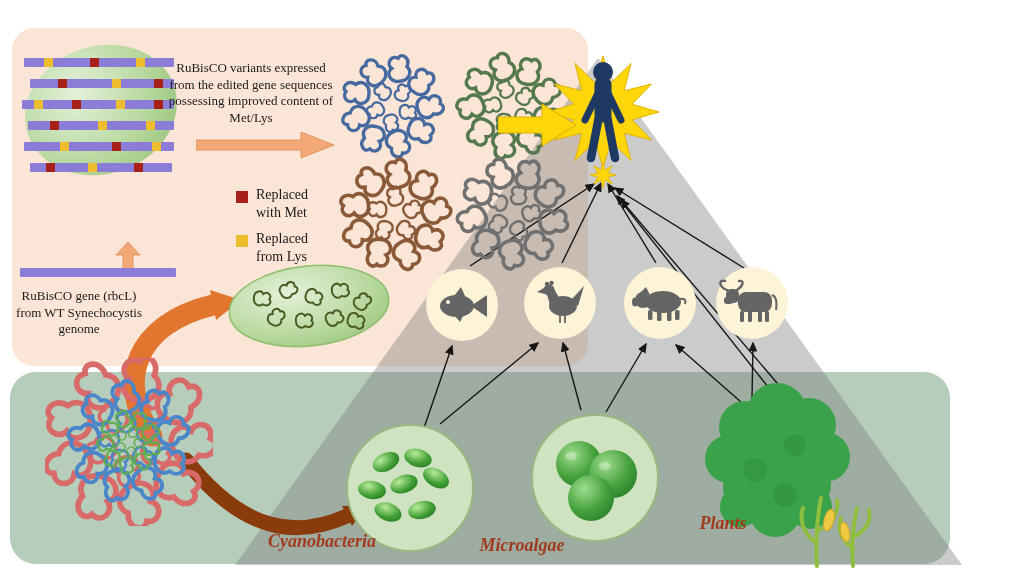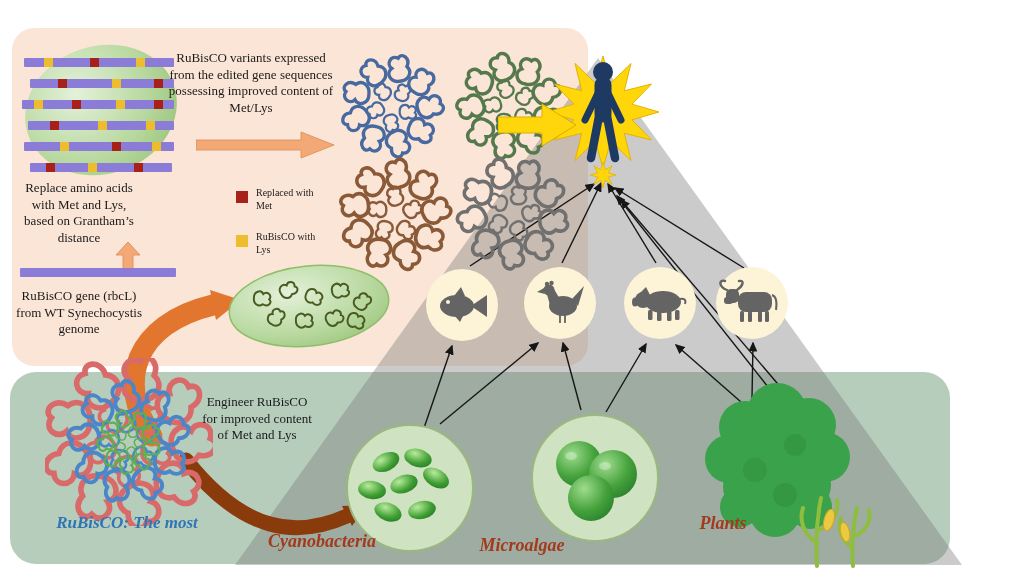--- a/index.html
+++ b/index.html
@@ -23,21 +23,21 @@
   .txt{text-align:center;line-height:1.28;font-size:13px;}
   .cell{left:24px;top:46px;width:154px;height:128px;border-radius:50%;
         background:radial-gradient(circle at 38% 32%, #e4f1da, #b7d89e 55%, #8cbb6a);
         transform:rotate(-18deg);}
   .bar{position:absolute;height:9px;background:var(--purple);border-radius:1px;}
   .seg{position:absolute;top:0;width:9px;height:9px;}
   .seg.met{background:var(--met-red);}
   .seg.lys{background:var(--lys-yellow);}
   .legend-item{position:absolute;left:0;width:110px;}
   .legend-sq{position:absolute;left:0;top:5px;width:12px;height:12px;}
-  .legend-lb{position:absolute;left:20px;top:0;width:64px;font-size:10px;line-height:1.3;text-align:left;}
+  .legend-lb{position:absolute;left:20px;top:0;width:64px;font-size:14px;line-height:1.3;text-align:left;}
   .caption{font-size:17px;font-weight:bold;font-style:italic;color:var(--title-blue);text-align:center;line-height:1.25;}
   .prod-label{font-size:18px;font-weight:bold;font-style:italic;color:var(--label-red);text-align:center;}
   svg{display:block;}
 </style>
 </head>
 <body>
 
 <div id="canvas">
 
   <svg width="0" height="0" style="position:absolute" aria-hidden="true">
@@ -112,40 +112,39 @@
         <span class="seg met" style="left:88px"></span>
         <span class="seg lys" style="left:128px"></span>
     </div>
     <div class="bar" style="left:30px;top:163px;width:142px">
       <span class="seg met" style="left:16px"></span>
         <span class="seg lys" style="left:58px"></span>
         <span class="seg met" style="left:104px"></span>
     </div>
   </div>
 
-  <div class="abs txt z4" style="left:16px;top:180px;width:126px">Replace amino acids with Met and Lys, based on Grantham’s distance</div>
   <svg class="abs z4" style="left:114px;top:242px" width="28" height="28" viewBox="0 0 28 28">
     <polygon points="14,0 26,13 19,13 19,27 9,27 9,13 2,13" fill="var(--soft-orange)" stroke="#d98b50" stroke-width="0.8"></polygon>
   </svg>
   <div class="abs bar z4" style="left:20px;top:268px;width:156px"></div>
   <div class="abs txt z4" style="left:12px;top:288px;width:134px">RuBisCO gene (rbcL) from WT Synechocystis genome</div>
 
-  <div class="abs txt z4" style="left:168px;top:50px;width:166px">RuBisCO variants expressed from the edited gene sequences possessing improved content of Met/Lys</div>
+  <div class="abs txt z4" style="left:168px;top:60px;width:166px">RuBisCO variants expressed from the edited gene sequences possessing improved content of Met/Lys</div>
   <svg class="abs z4" style="left:196px;top:130px" width="140" height="30" viewBox="0 0 140 30">
     <polygon points="0,10 105,10 105,2 138,15 105,28 105,20 0,20" fill="var(--soft-orange)" stroke="#d98b50" stroke-width="0.8"></polygon>
   </svg>
 
   <div class="abs z4" style="left:236px;top:186px;width:110px;height:80px">
     <div class="legend-item" style="top:0">
       <span class="legend-sq" style="background:var(--met-red)"></span>
       <span class="legend-lb">Replaced with Met</span>
     </div>
     <div class="legend-item" style="top:44px">
       <span class="legend-sq" style="background:var(--lys-yellow)"></span>
-      <span class="legend-lb">RuBisCO with Lys</span>
+      <span class="legend-lb">Replaced from Lys</span>
     </div>
   </div>
 
   <svg class="abs z4" style="left:336px;top:50px;color:var(--protein-blue)" width="112" height="112" viewBox="-50 -50 100 100">
       <use href="#wreath"></use>
     </svg>
   <svg class="abs z4" style="left:452px;top:48px;color:var(--protein-green)" width="116" height="116" viewBox="-50 -50 100 100">
       <use href="#wreath" transform="rotate(18)"></use>
     </svg>
   <svg class="abs z4" style="left:334px;top:154px;color:var(--protein-brown)" width="122" height="122" viewBox="-50 -50 100 100">
@@ -332,18 +331,16 @@
         <use href="#wreath" transform="scale(1.35)"></use>
       </g>
     <g style="color:var(--rubisco-blue)">
         <use href="#wreath" transform="rotate(25) scale(0.95)"></use>
       </g>
     <g style="color:var(--rubisco-green)">
         <use href="#wreath" transform="rotate(55) scale(0.5)"></use>
       </g>
   </svg>
   <div class="abs caption z5" style="left:18px;top:512px;width:218px">
-    <div>RuBisCO: The most</div>
   </div>
 
-  <div class="abs txt z4" style="left:198px;top:394px;width:118px">Engineer RuBisCO for improved content of Met and Lys</div>
 
 </div>
 
 </body></html>

